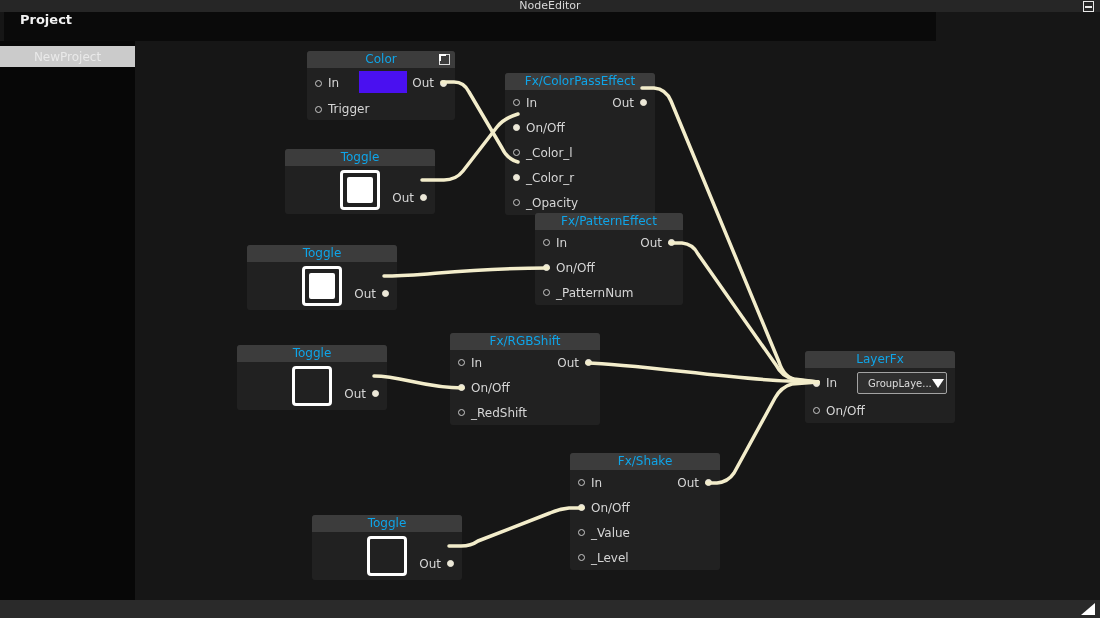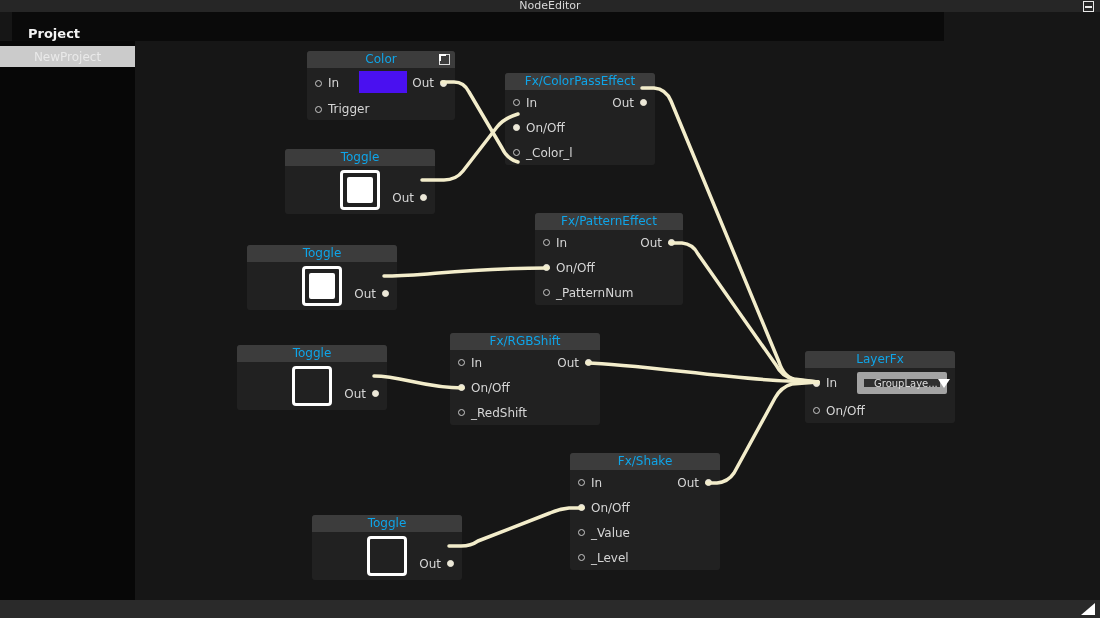--- a/index.html
+++ b/index.html
@@ -5,21 +5,21 @@
   :root { --wire:#f3edcb; }
   * { box-sizing:border-box; margin:0; padding:0; }
   html,body { width:1100px; height:618px; overflow:hidden; }
   body { position:relative; background:#161616; font-family:"DejaVu Sans","Liberation Sans",sans-serif; }
 
   
   .titlebar { position:absolute; left:0; top:0; width:1100px; height:12px; background:#262626; }
   .titlebar .wtitle { position:absolute; left:0; right:0; top:0; text-align:center; font-size:11px; line-height:12px; color:#d8d8d8; }
   .win-icon { position:absolute; right:6px; top:1px; width:11px; height:11px; border:1px solid #e8e8e8; }
   .win-icon .bar { position:absolute; left:1px; right:1px; top:4px; height:2px; background:#e8e8e8; }
-  .menubar { position:absolute; left:12px; top:12px; width:932px; height:29px; background:#0a0a0a; display:flex; align-items:flex-end; }
+  .menubar { position:absolute; left:4px; top:12px; width:932px; height:29px; background:#0a0a0a; display:flex; align-items:flex-start; }
   .menu-item { color:#f2f2f2; font-size:13px; font-weight:bold; padding-left:16px; }
   .sidebar { position:absolute; left:0; top:41px; width:135px; height:559px; background:#070707; }
   .sidebar-item { margin-top:5px; height:21px; background:#cbcbcb; color:#e9e9e9; font-size:12px; display:flex; align-items:center; justify-content:center; }
   .canvas { position:absolute; left:135px; top:41px; width:965px; height:559px; background:#161616; }
   .bottombar { position:absolute; left:0; top:600px; width:1100px; height:18px; background:#2a2a2a; }
   .grip { position:absolute; right:5px; bottom:3px; width:0; height:0; border-left:14px solid transparent; border-bottom:12px solid #ffffff; }
 
   
   .node { position:absolute; background:#212121; border-radius:3px; z-index:2; }
   .nhead { height:17px; background:#3c3c3c; border-radius:3px 3px 0 0; position:relative;
@@ -36,21 +36,21 @@
   .copy-icon .corner { position:absolute; left:-1px; top:-1px; width:7px; height:7px; border-top:2px solid #ffffff; border-left:2px solid #ffffff; }
 
   
   .tbody { position:relative; height:48px; }
   .checkbox { position:absolute; left:55px; top:4px; width:40px; height:40px; border:3px solid #ffffff; border-radius:4px; }
   .check-fill { display:none; position:absolute; left:4px; top:4px; right:4px; bottom:4px; background:#ffffff; border-radius:2px; }
   .checkbox.checked .check-fill { display:block; }
   .t-out { position:absolute; right:8px; top:19px; height:25px; display:flex; align-items:center; gap:6px; color:#d6d6d6; font-size:12px; }
 
   
-  .dropdown { position:absolute; right:8px; top:4px; width:90px; height:22px; background:#2f2f2f; border:7px solid #a3a3a3; border-radius:2px;
+  .dropdown { position:absolute; right:8px; top:4px; width:90px; height:22px; background:#2f2f2f; border:1px solid #a3a3a3; border-radius:2px;
               display:flex; align-items:center; padding:0 4px 0 10px; }
   .dropdown .dlabel { flex:1; color:#dddddd; font-size:10px; text-align:center; }
   .dd-arrow { flex:none; width:0; height:0; border-left:6px solid transparent; border-right:6px solid transparent; border-top:9px solid #ffffff; }
 
   
   svg.wires { position:absolute; left:0; top:0; z-index:5; pointer-events:none; }
   svg.wires path { fill:none; stroke:var(--wire); stroke-width:3.5; stroke-linecap:round; stroke-linejoin:round; }
 </style>
 </head>
 <body>
@@ -103,20 +103,28 @@
         <span class="port filled"></span>
       </span>
   </div>
   <div class="prow">
       <span class="port filled"></span>
       <span>On/Off</span>
     </div>
   <div class="prow">
       <span class="port"></span>
       <span>_Color_l</span>
+    </div>
+  <div class="prow">
+      <span class="port filled"></span>
+      <span>_Color_r</span>
+    </div>
+  <div class="prow">
+      <span class="port"></span>
+      <span>_Opacity</span>
     </div>
 </div>
 
 <div class="node" style="left:285px;top:149px;width:150px">
   <div class="nhead">
       <span>Toggle</span>
     </div>
   <div class="tbody">
     <span class="checkbox checked">
         <span class="check-fill"></span>

